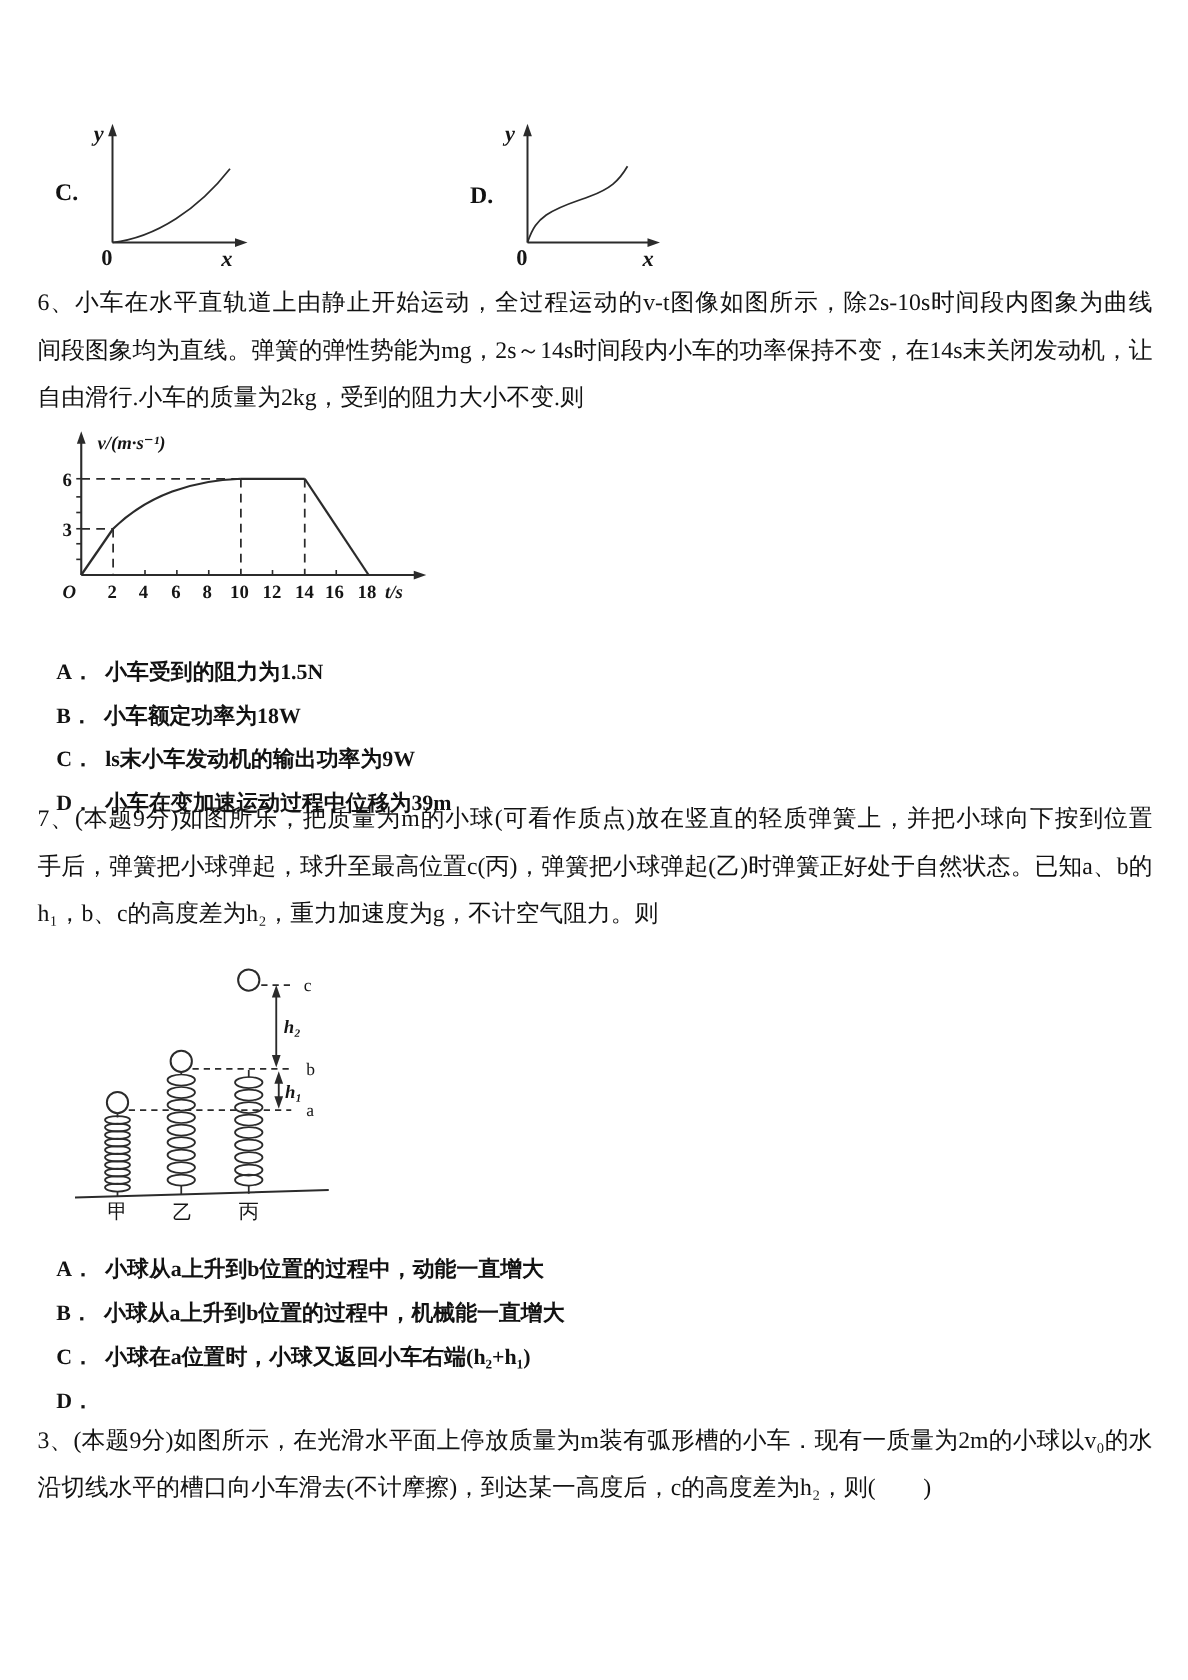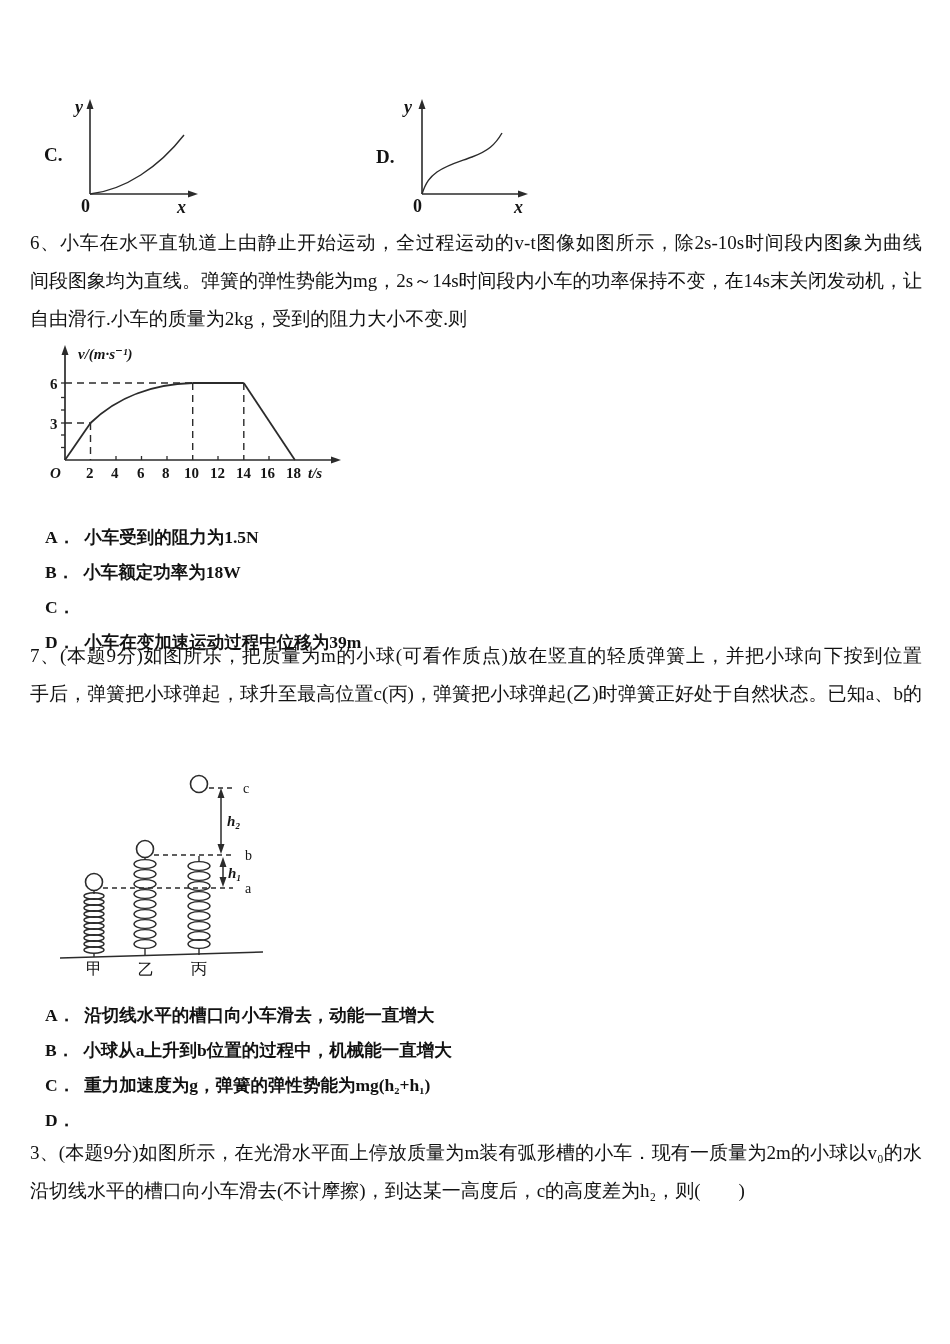--- a/index.html
+++ b/index.html
@@ -132,30 +132,32 @@
     <div class="opt-row">
       <span class="opt-letter">A．</span>
       <span>小车受到的阻力为1.5N</span>
     </div>
     <div class="opt-row">
       <span class="opt-letter">B．</span>
       <span>小车额定功率为18W</span>
     </div>
     <div class="opt-row">
       <span class="opt-letter">C．</span>
+      <span>ls末小车发动机的输出功率为9W</span>
     </div>
     <div class="opt-row">
       <span class="opt-letter">D．</span>
       <span>小车在变加速运动过程中位移为39m</span>
     </div>
   </div>
 
   <div class="para" style="top:637px;">
     <div class="pline jfull">7、(本题9分)如图所乐，把质量为m的小球(可看作质点)放在竖直的轻质弹簧上，并把小球向下按到位置a(甲)迅速松</div>
     <div class="pline jfull">手后，弹簧把小球弹起，球升至最高位置c(丙)，弹簧把小球弹起(乙)时弹簧正好处于自然状态。已知a、b的高度差为</div>
+    <div class="pline">h₁，b、c的高度差为h₂，重力加速度为g，不计空气阻力。则</div>
   </div>
 
   <svg style="left:55px;top:768px;" width="250" height="215" viewBox="0 0 250 215">
 
     <line class="stroke" stroke-width="1.6" x1="5" y1="190" x2="208" y2="184"></line>
 
     <circle class="stroke" stroke-width="1.6" cx="39" cy="114" r="8.5" fill="#fff"></circle>
     <circle class="stroke" stroke-width="1.6" cx="90" cy="81" r="8.5" fill="#fff"></circle>
     <circle class="stroke" stroke-width="1.6" cx="144" cy="16" r="8.5" fill="#fff"></circle>
 
@@ -226,29 +228,29 @@
     <text class="lvl" x="190" y="92">b</text>
     <text class="lvl" x="190" y="125">a</text>
     <text class="springlab" x="31" y="206">甲</text>
     <text class="springlab" x="83" y="207">乙</text>
     <text class="springlab" x="136" y="206">丙</text>
   </svg>
 
   <div class="opts" style="top:998px;">
     <div class="opt-row">
       <span class="opt-letter">A．</span>
-      <span>沿切线水平的槽口向小车滑去，动能一直增大</span>
+      <span>小球从a上升到b位置的过程中，动能一直增大</span>
     </div>
     <div class="opt-row">
       <span class="opt-letter">B．</span>
       <span>小球从a上升到b位置的过程中，机械能一直增大</span>
     </div>
     <div class="opt-row">
       <span class="opt-letter">C．</span>
-      <span>重力加速度为g，弹簧的弹性势能为mg(h₂+h₁)</span>
+      <span>小球在a位置时，小球又返回小车右端(h₂+h₁)</span>
     </div>
     <div class="opt-row">
       <span class="opt-letter">D．</span>
     </div>
   </div>
 
   <div class="para" style="top:1134px;">
     <div class="pline jfull">3、(本题9分)如图所示，在光滑水平面上停放质量为m装有弧形槽的小车．现有一质量为2m的小球以v₀的水平速度</div>
     <div class="pline">沿切线水平的槽口向小车滑去(不计摩擦)，到达某一高度后，c的高度差为h₂，则(　　)</div>
   </div>

